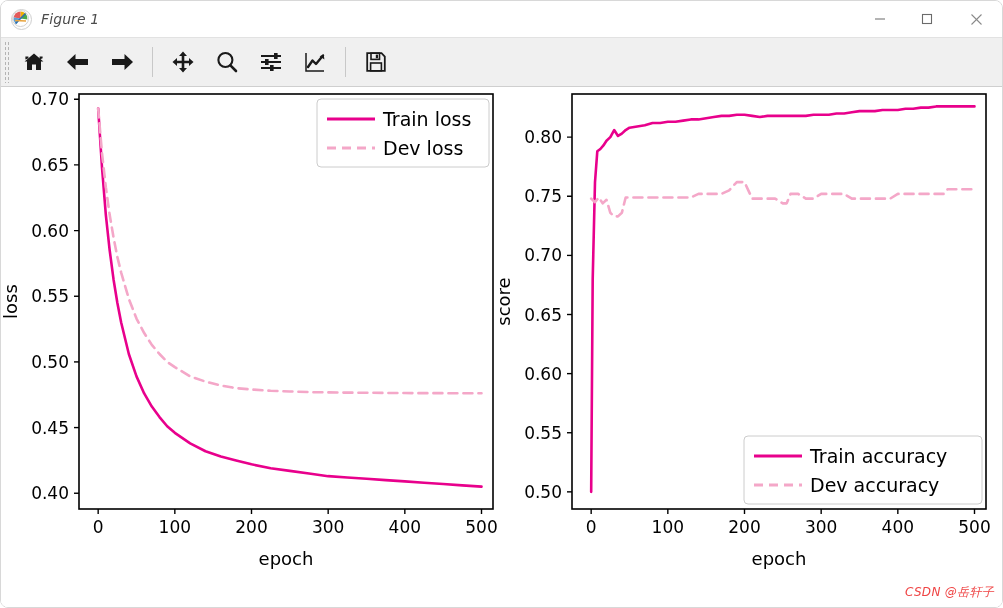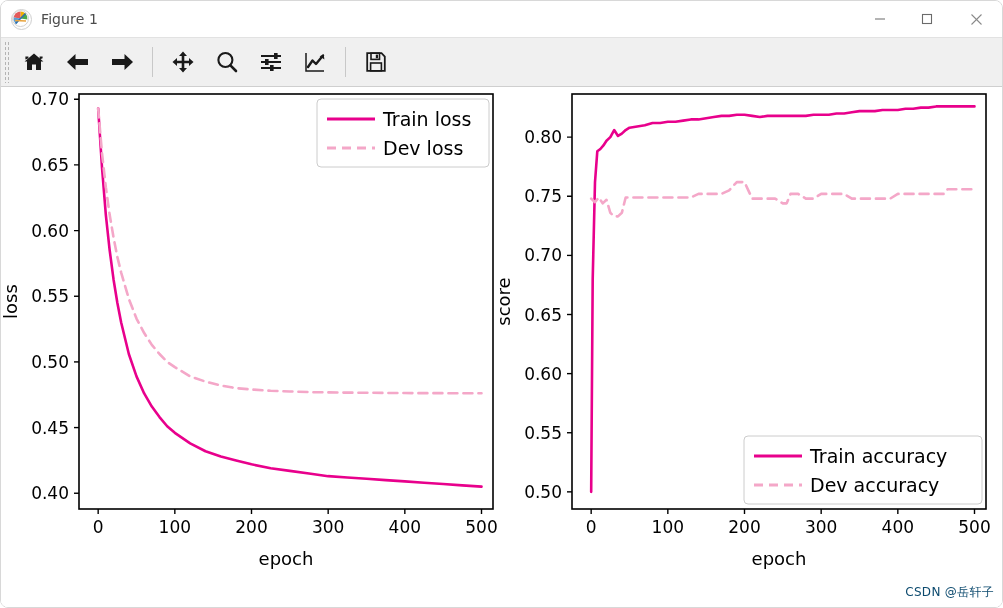--- a/index.html
+++ b/index.html
@@ -31,20 +31,21 @@
   }
 
   
   .titlebar {
     height: 36px;
     min-height: 36px;
     background: #ffffff;
     display: flex;
     align-items: center;
     position: relative;
+    font-style: italic;
   }
   .title-icon {
     width: 19px;
     height: 19px;
     margin-left: 10px;
     margin-right: 9px;
     border-radius: 50%;
     background: #fdfdfd;
     border: 1px solid #d0d0d0;
     position: relative;
@@ -118,24 +119,25 @@
     position: relative;
   }
   .figure svg { display: block; }
 
   
   .watermark {
     position: absolute;
     right: 8px;
     bottom: 6px;
     font-size: 12px;
-    color: #0c4a6e;
+    color: #ef4444;
     font-family: "DejaVu Sans", "Liberation Sans", sans-serif;
     letter-spacing: .3px;
     white-space: nowrap;
+    font-style: italic;
   }
 </style>
 </head>
 <body>
 
 <div class="window">
 
   <div class="titlebar">
     <div class="title-icon">
       <svg width="17" height="17" viewBox="0 0 17 17">

